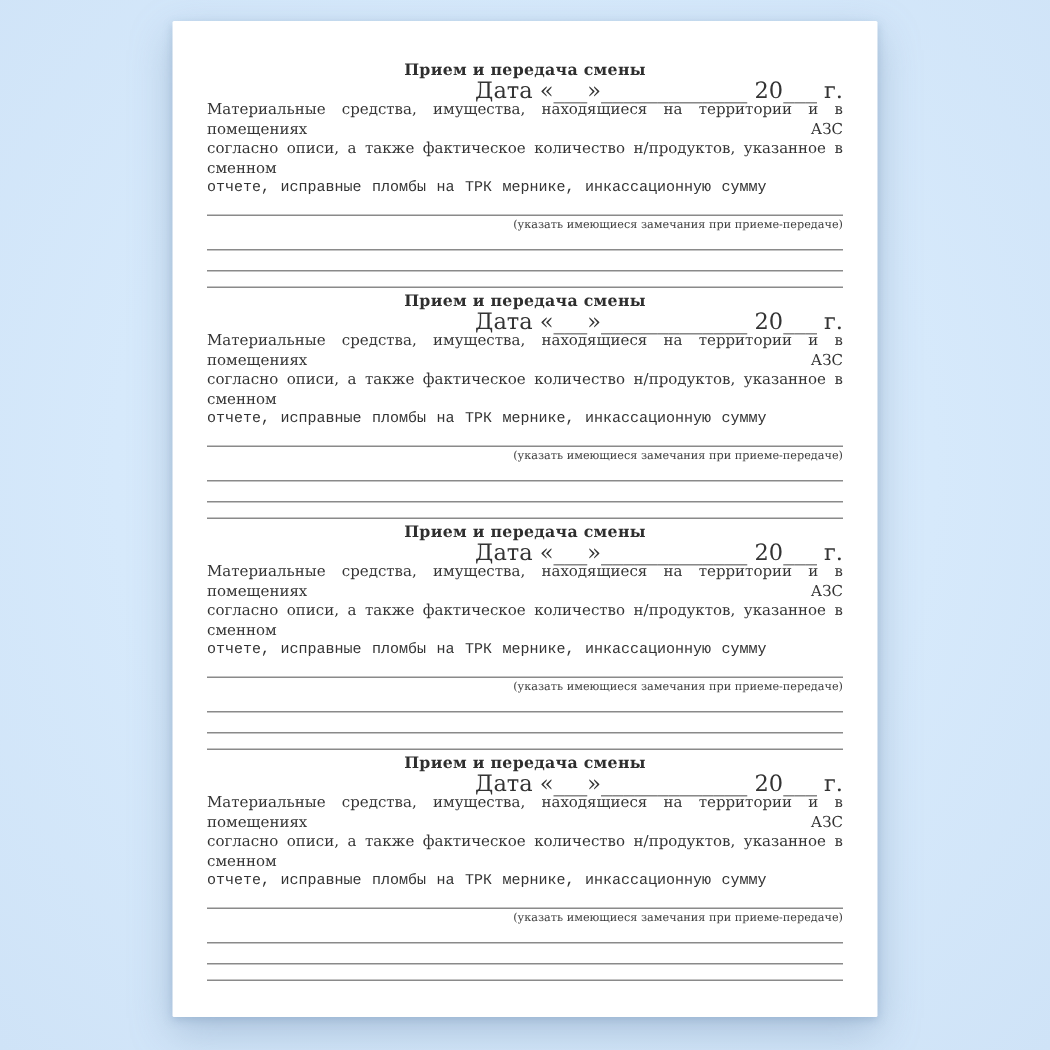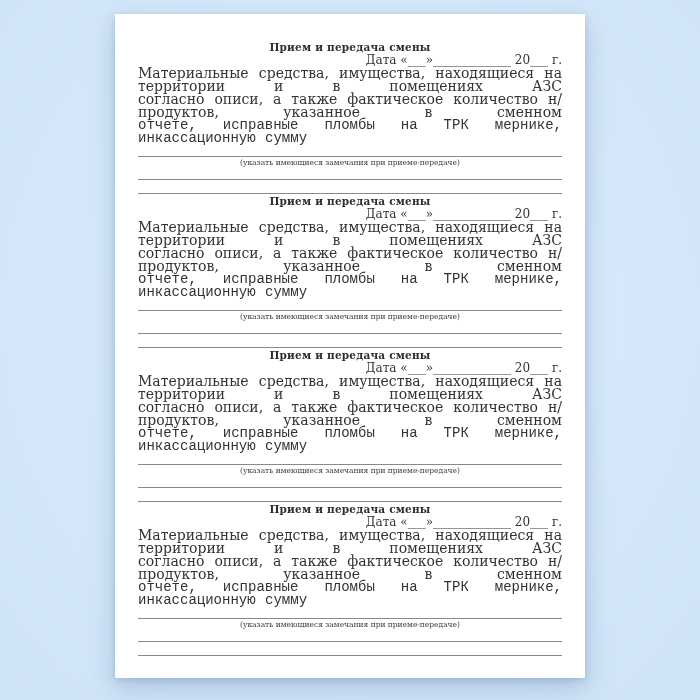--- a/index.html
+++ b/index.html
@@ -30,44 +30,44 @@
   .form-block { height: 154px; overflow: hidden; }
   .b-title {
     font-size: 10.5px;
     line-height: 13px;
     font-weight: bold;
     text-align: center;
     color: #2e2e2e;
     letter-spacing: 0.2px;
   }
   .b-date {
-    font-size: 12px;
+    font-size: 15px;
     line-height: 13px;
     text-align: right;
     white-space: nowrap;
   }
   .para-line {
-    font-size: 14px;
+    font-size: 10px;
     line-height: 13px;
     text-align: justify;
     text-align-last: justify;
     white-space: normal;
     word-spacing: 1px;
   }
   .para-line.last { text-align-last: left; font-family: Liberation Mono, monospace; }
   .rule {
     border-bottom: 1px solid #8a8a8a;
     height: 0;
   }
   .rule-first { margin-top: 11px; }
   .caption {
     font-size: 7.5px;
     line-height: 10px;
     margin-top: 1px;
-    text-align: center;
+    text-align: right;
     color: #3c3c3c;
   }
   .rule-a { margin-top: 11px; }
   .rule-b { margin-top: 13px; }
   .rule-c { margin-top: 10px; }
   .sig-row {
     margin-top: 2px;
     display: flex;
     align-items: flex-end;
     justify-content: space-between;

